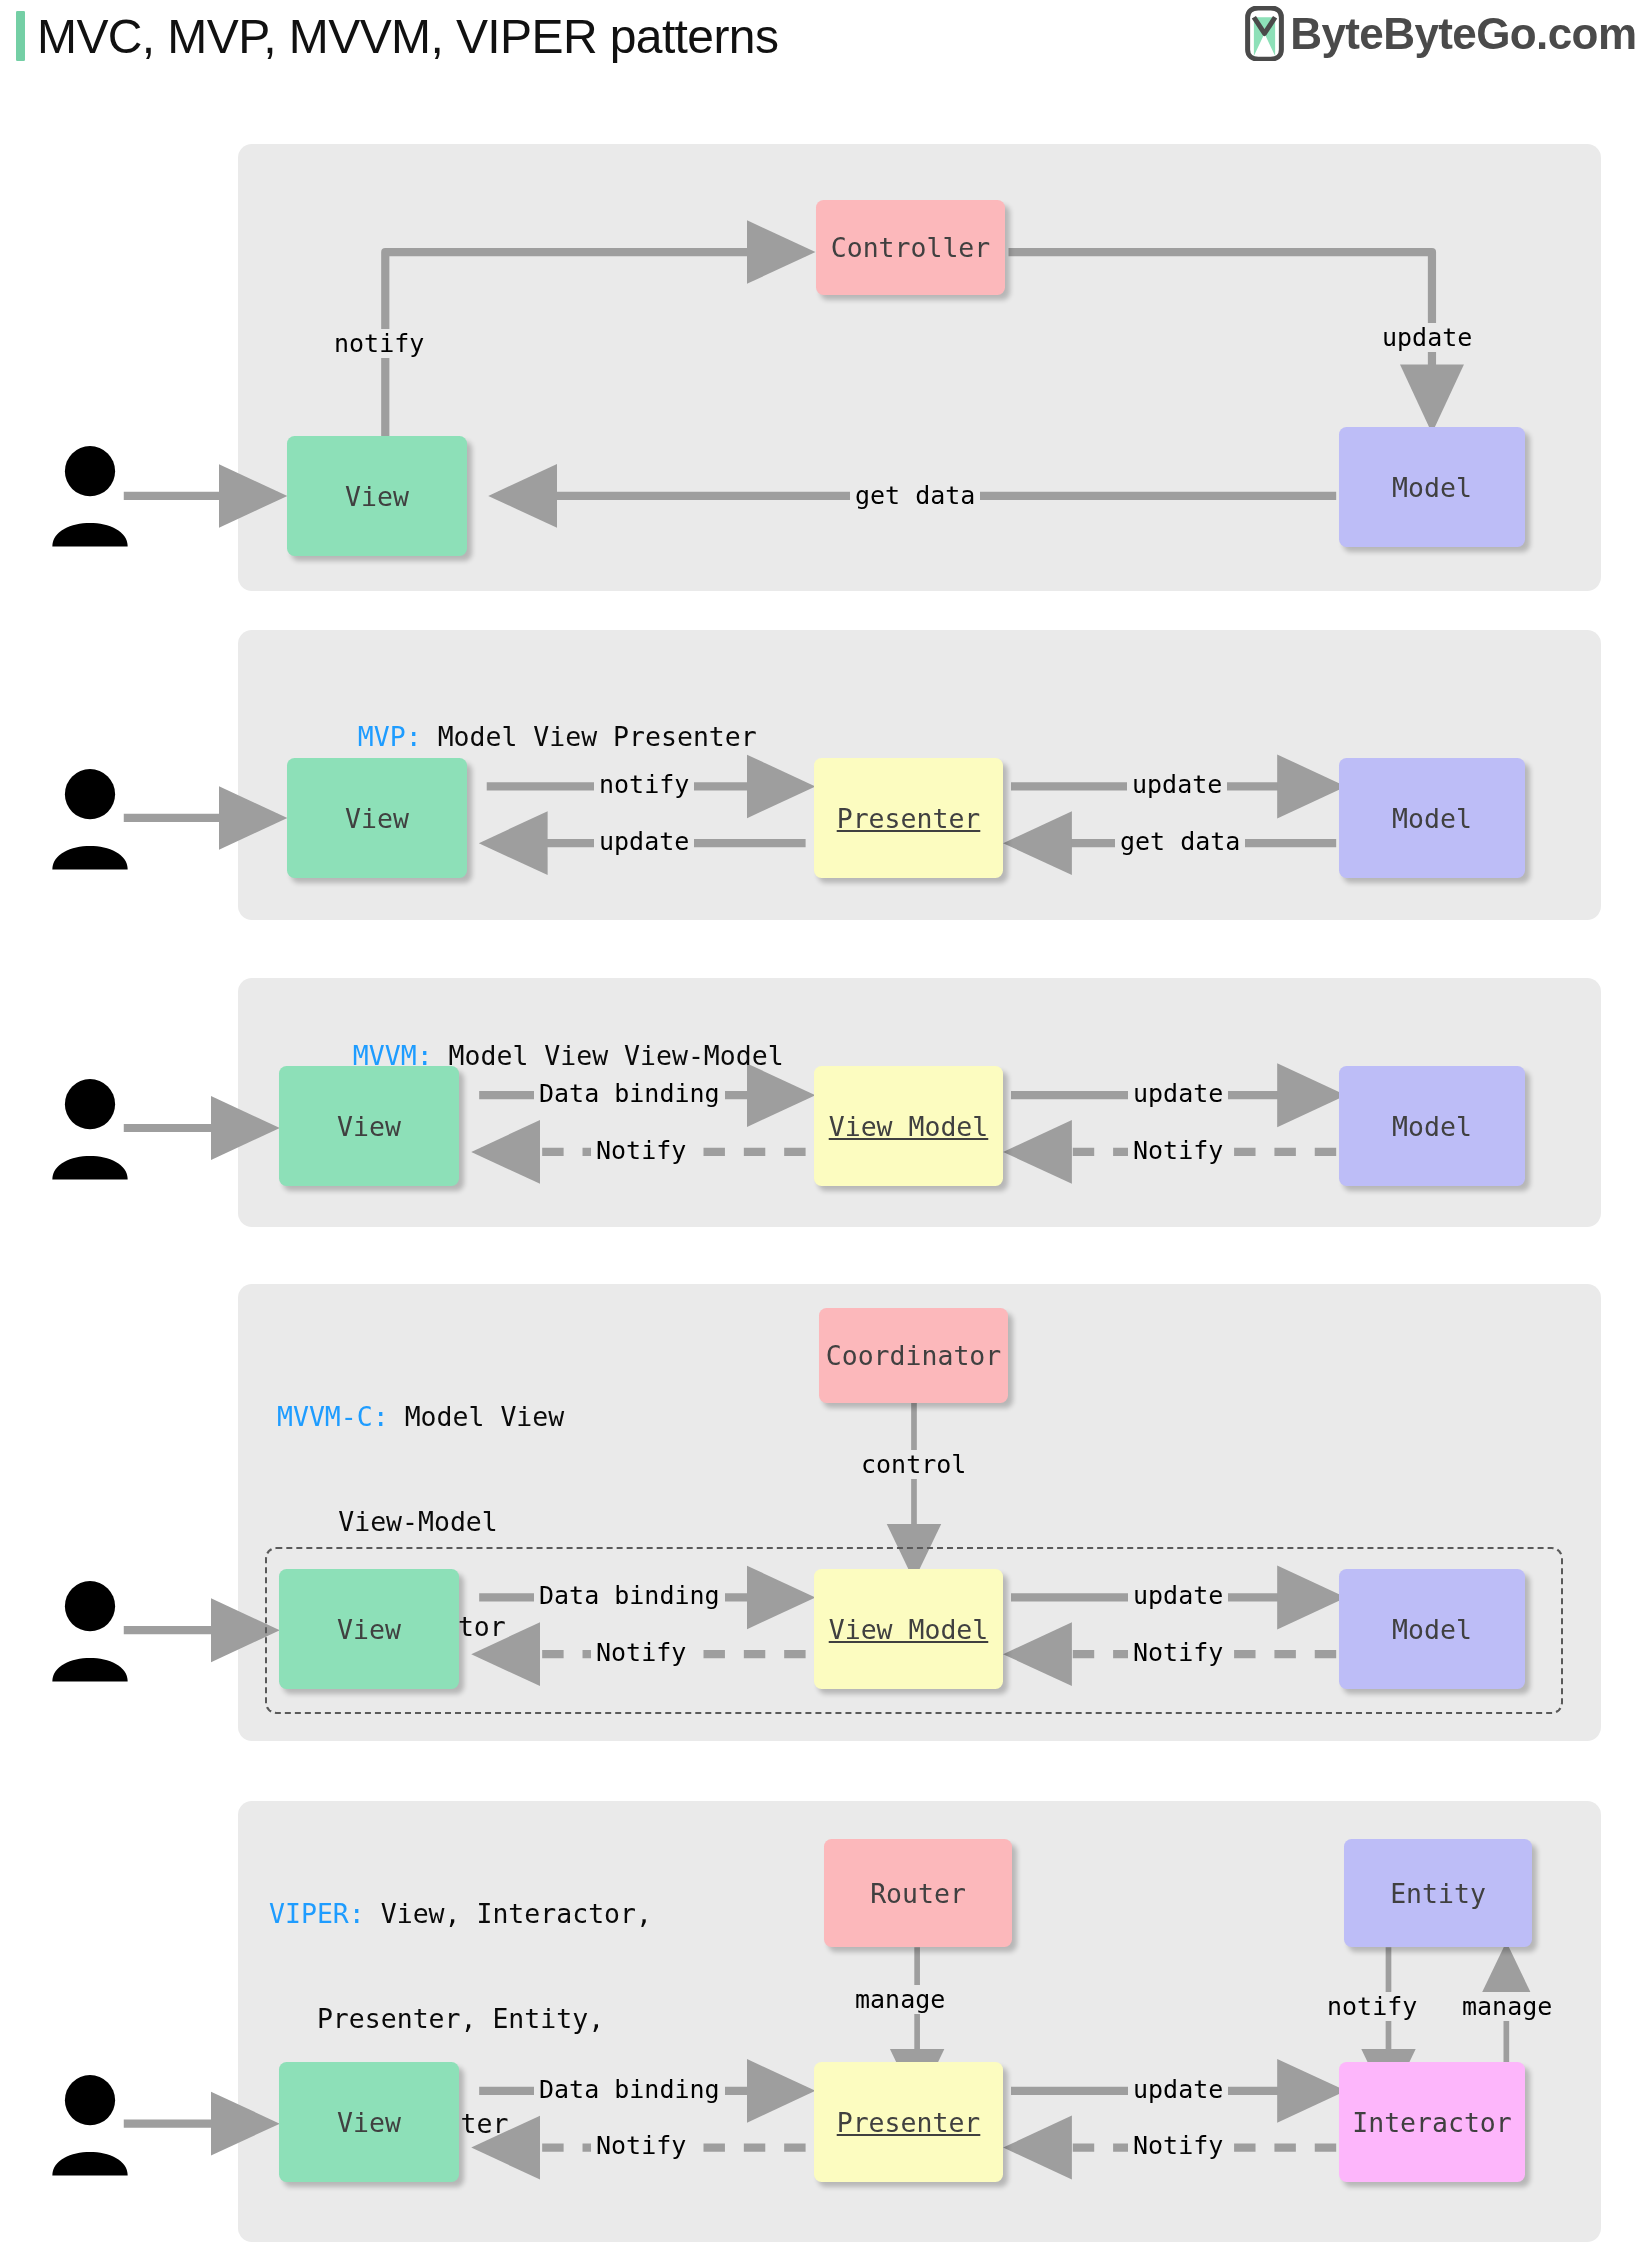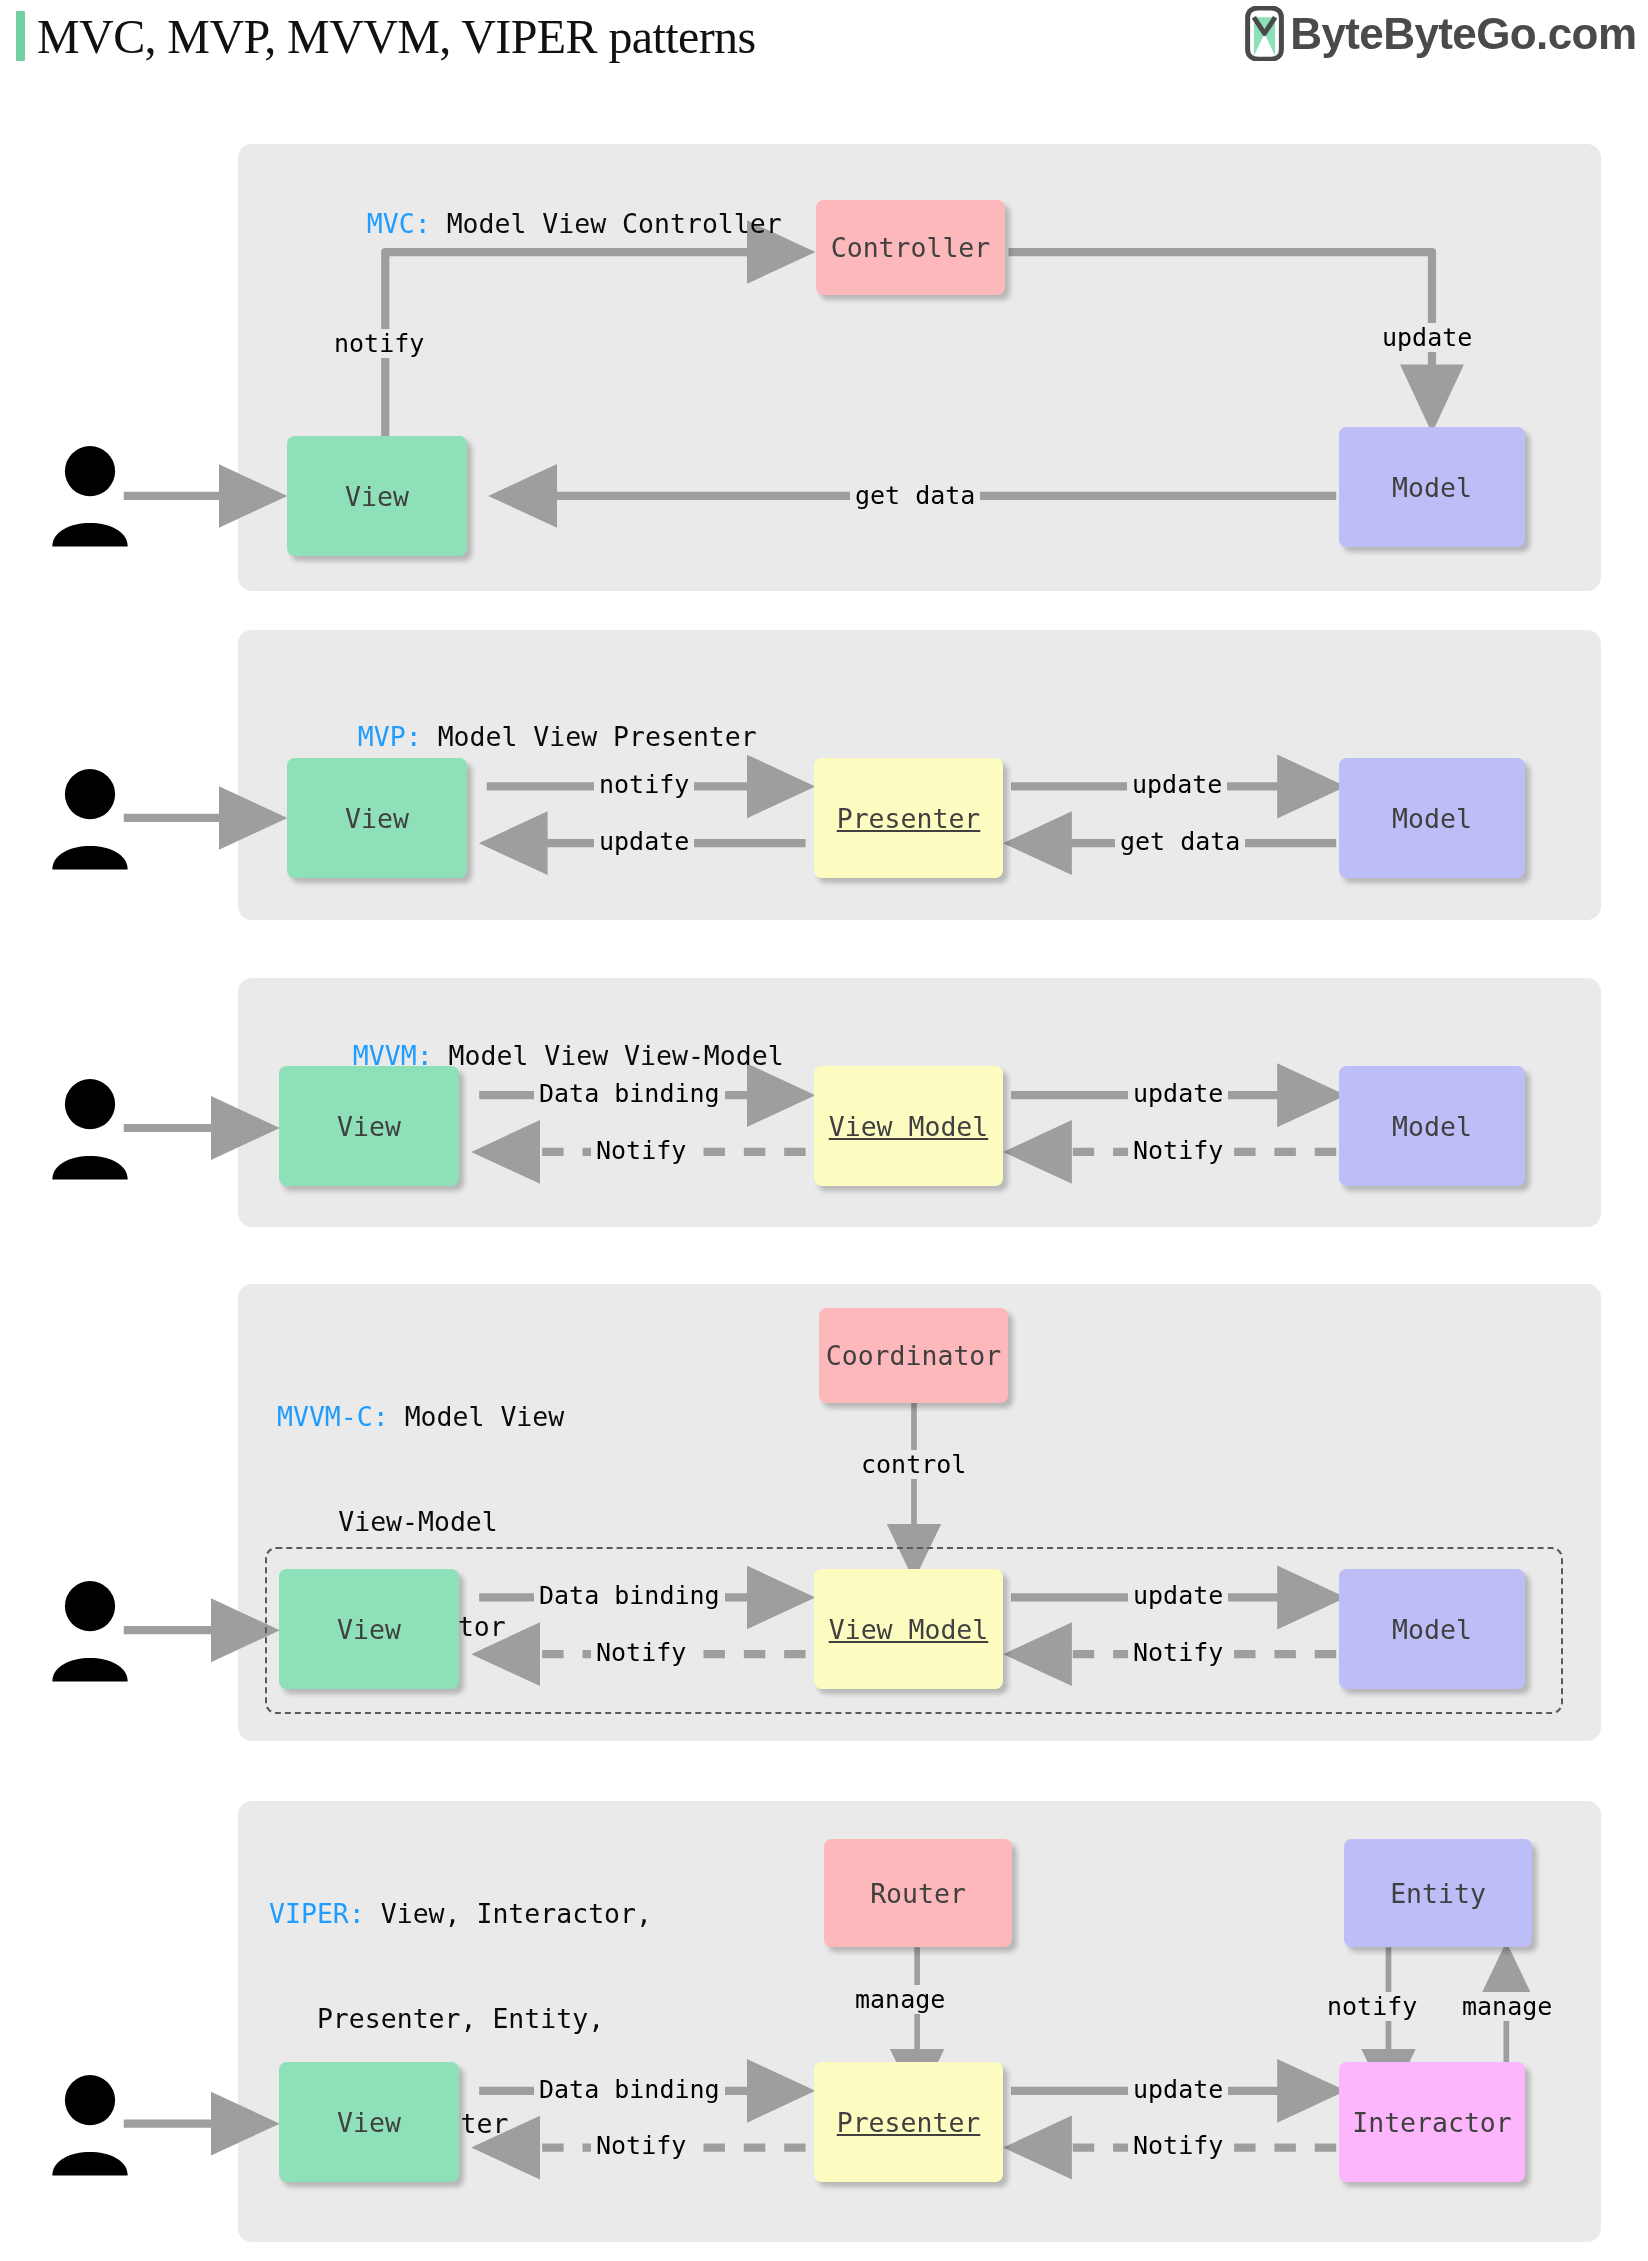--- a/index.html
+++ b/index.html
@@ -1,21 +1,21 @@
 <!DOCTYPE html>
 <html style="font-size:10px"><head>
 <meta charset="utf-8">
 <style>
   html,body{margin:0;padding:0;background:#fff;}
   body{width:1649px;height:2261px;position:relative;font-family:"DejaVu Sans Mono",monospace;}
   #stage{position:absolute;left:0;top:0;width:1649px;height:2261px;overflow:hidden;background:#ffffff;}
 
   
   .hdr-bar{position:absolute;left:16.4px;top:11.3px;width:8.8px;height:50px;background:#74cfa5;border-radius:1.3px;}
-  .hdr-title{position:absolute;left:37px;top:8.8px;font-family:Liberation Serif, serif;font-size:48px;font-weight:400;color:#111;letter-spacing:-0.6px;white-space:nowrap;}
+  .hdr-title{position:absolute;left:37px;top:8.8px;font-family:Liberation Sans, sans-serif;font-size:48px;font-weight:400;color:#111;letter-spacing:-0.6px;white-space:nowrap;}
   .logo{position:absolute;right:12.6px;top:6.3px;display:flex;align-items:center;gap:2px;}
   .logo-text{font-family:"Liberation Sans",sans-serif;font-size:44px;font-weight:700;color:#4a4a4a;letter-spacing:-0.6px;white-space:nowrap;}
 
   
   .panel{position:absolute;background:#eaeaea;border-radius:14px;}
 
   
   .seclabel{position:absolute;font-size:26.5px;line-height:35px;color:#0a0a0a;white-space:pre;}
   .seclabel .key{color:#1e9cff;}
   .seclabel.right{text-align:center;}
@@ -131,23 +131,20 @@
   </svg>
   <svg class="person" style="left:49px;top:1576px;" width="82" height="113" viewBox="0 0 130 180">
     <circle cx="65" cy="48" r="40" fill="#000"></circle>
     <path d="M5 168 C5 118 125 118 125 168 Z" fill="#000"></path>
   </svg>
   <svg class="person" style="left:49px;top:2070px;" width="82" height="113" viewBox="0 0 130 180">
     <circle cx="65" cy="48" r="40" fill="#000"></circle>
     <path d="M5 168 C5 118 125 118 125 168 Z" fill="#000"></path>
   </svg>
 
-  <div class="seclabel" style="left:303px;top:171px;">
-    <span class="key">MVC:</span><span> </span><span>Model View Controller</span>
-  </div>
   <div class="node n-ctl" style="left:816px;top:200px;width:189px;height:95px;">Controller</div>
   <div class="node n-view" style="left:287px;top:436px;width:180px;height:120px;">View</div>
   <div class="node n-model" style="left:1339px;top:427px;width:186px;height:120px;">Model</div>
   <div class="elabel" style="left:329px;top:329px;">notify</div>
   <div class="elabel" style="left:1377px;top:323px;">update</div>
   <div class="elabel" style="left:850px;top:481px;">get data</div>
 
   <div class="seclabel" style="left:294px;top:684px;">
     <span class="key">MVP:</span><span> </span><span>Model View Presenter</span>
   </div>

